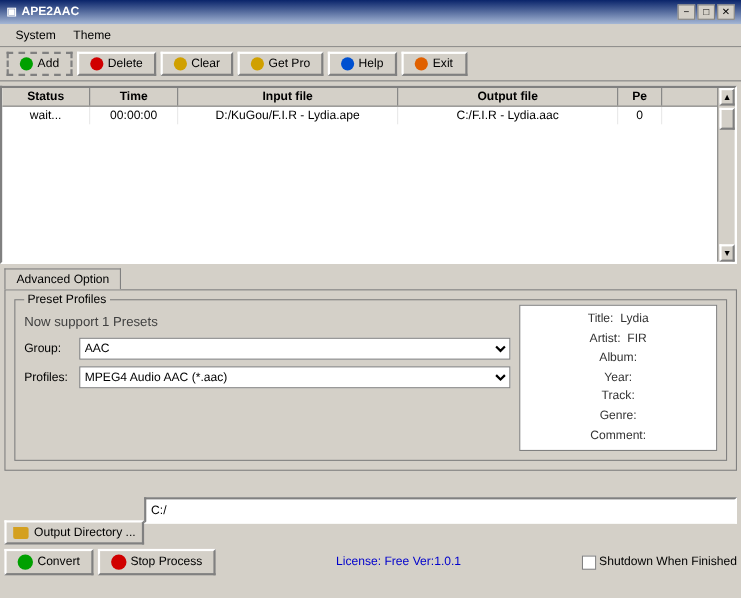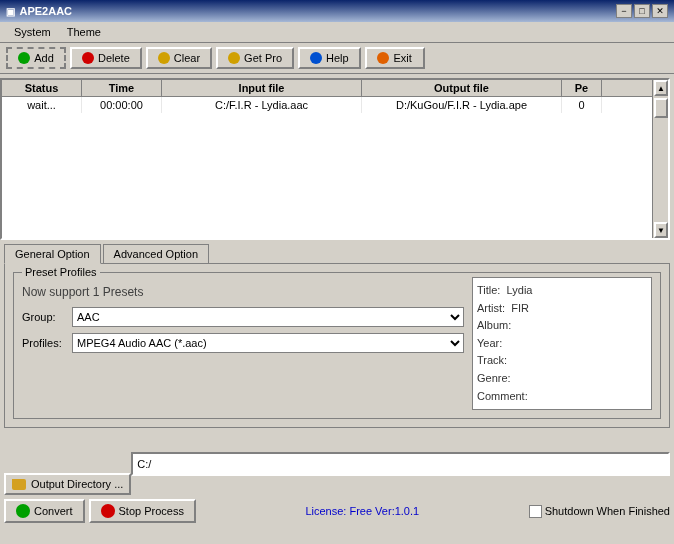--- a/index.html
+++ b/index.html
@@ -173,20 +173,21 @@
     .preset-left {
       flex: 1;
     }
     .preset-right {
       width: 180px;
       border: 1px solid #808080;
       background: white;
       padding: 4px;
       font-size: 11px;
       min-height: 100px;
+      text-align: center;
     }
     .preset-support-text {
       color: #404040;
       font-size: 12px;
       padding: 8px 0;
     }
     .field-row {
       display: flex;
       align-items: center;
       margin-bottom: 6px;
@@ -330,36 +331,35 @@
     <div class="file-list-header">
       <div class="list-header-cell">Status</div>
       <div class="list-header-cell">Time</div>
       <div class="list-header-cell">Input file</div>
       <div class="list-header-cell">Output file</div>
       <div class="list-header-cell">Pe</div>
     </div>
     <div class="file-list-row">
       <div class="list-cell">wait...</div>
       <div class="list-cell">00:00:00</div>
+      <div class="list-cell">D:/KuGou/F.I.R - Lydia.ape</div>
       <div class="list-cell">C:/F.I.R - Lydia.aac</div>
-      <div class="list-cell">D:/KuGou/F.I.R - Lydia.ape</div>
       <div class="list-cell">0</div>
     </div>
 
     <div style="position: absolute; right: 0; top: 0; bottom: 0; width: 16px; background: #d4d0c8; border-left: 1px solid #808080;">
       <div style="width: 14px; height: 16px; background: #d4d0c8; border: 2px solid; border-color: #ffffff #808080 #808080 #ffffff; margin: 0 1px; display: flex; align-items: center; justify-content: center; font-size: 8px; cursor: pointer;">▲</div>
       <div style="width: 14px; height: 20px; background: #d4d0c8; border: 2px solid; border-color: #ffffff #808080 #808080 #ffffff; margin: 2px 1px;"></div>
       <div style="position: absolute; bottom: 0; left: 0; width: 14px; height: 16px; background: #d4d0c8; border: 2px solid; border-color: #ffffff #808080 #808080 #ffffff; margin: 0 1px; display: flex; align-items: center; justify-content: center; font-size: 8px; cursor: pointer;">▼</div>
     </div>
   </div>
 </div>
 
 <div class="tab-area" style="margin: 4px 4px 0 4px;">
   <div class="tabs">
-    <div class="tab active">General Option</div>
     <div class="tab">Advanced Option</div>
   </div>
   <div class="tab-content">
 
     <div class="group-box">
       <span class="group-label">Preset Profiles</span>
       <div class="preset-layout">
         <div class="preset-left">
           <div class="preset-support-text">Now support 1 Presets</div>
           <div class="field-row">

